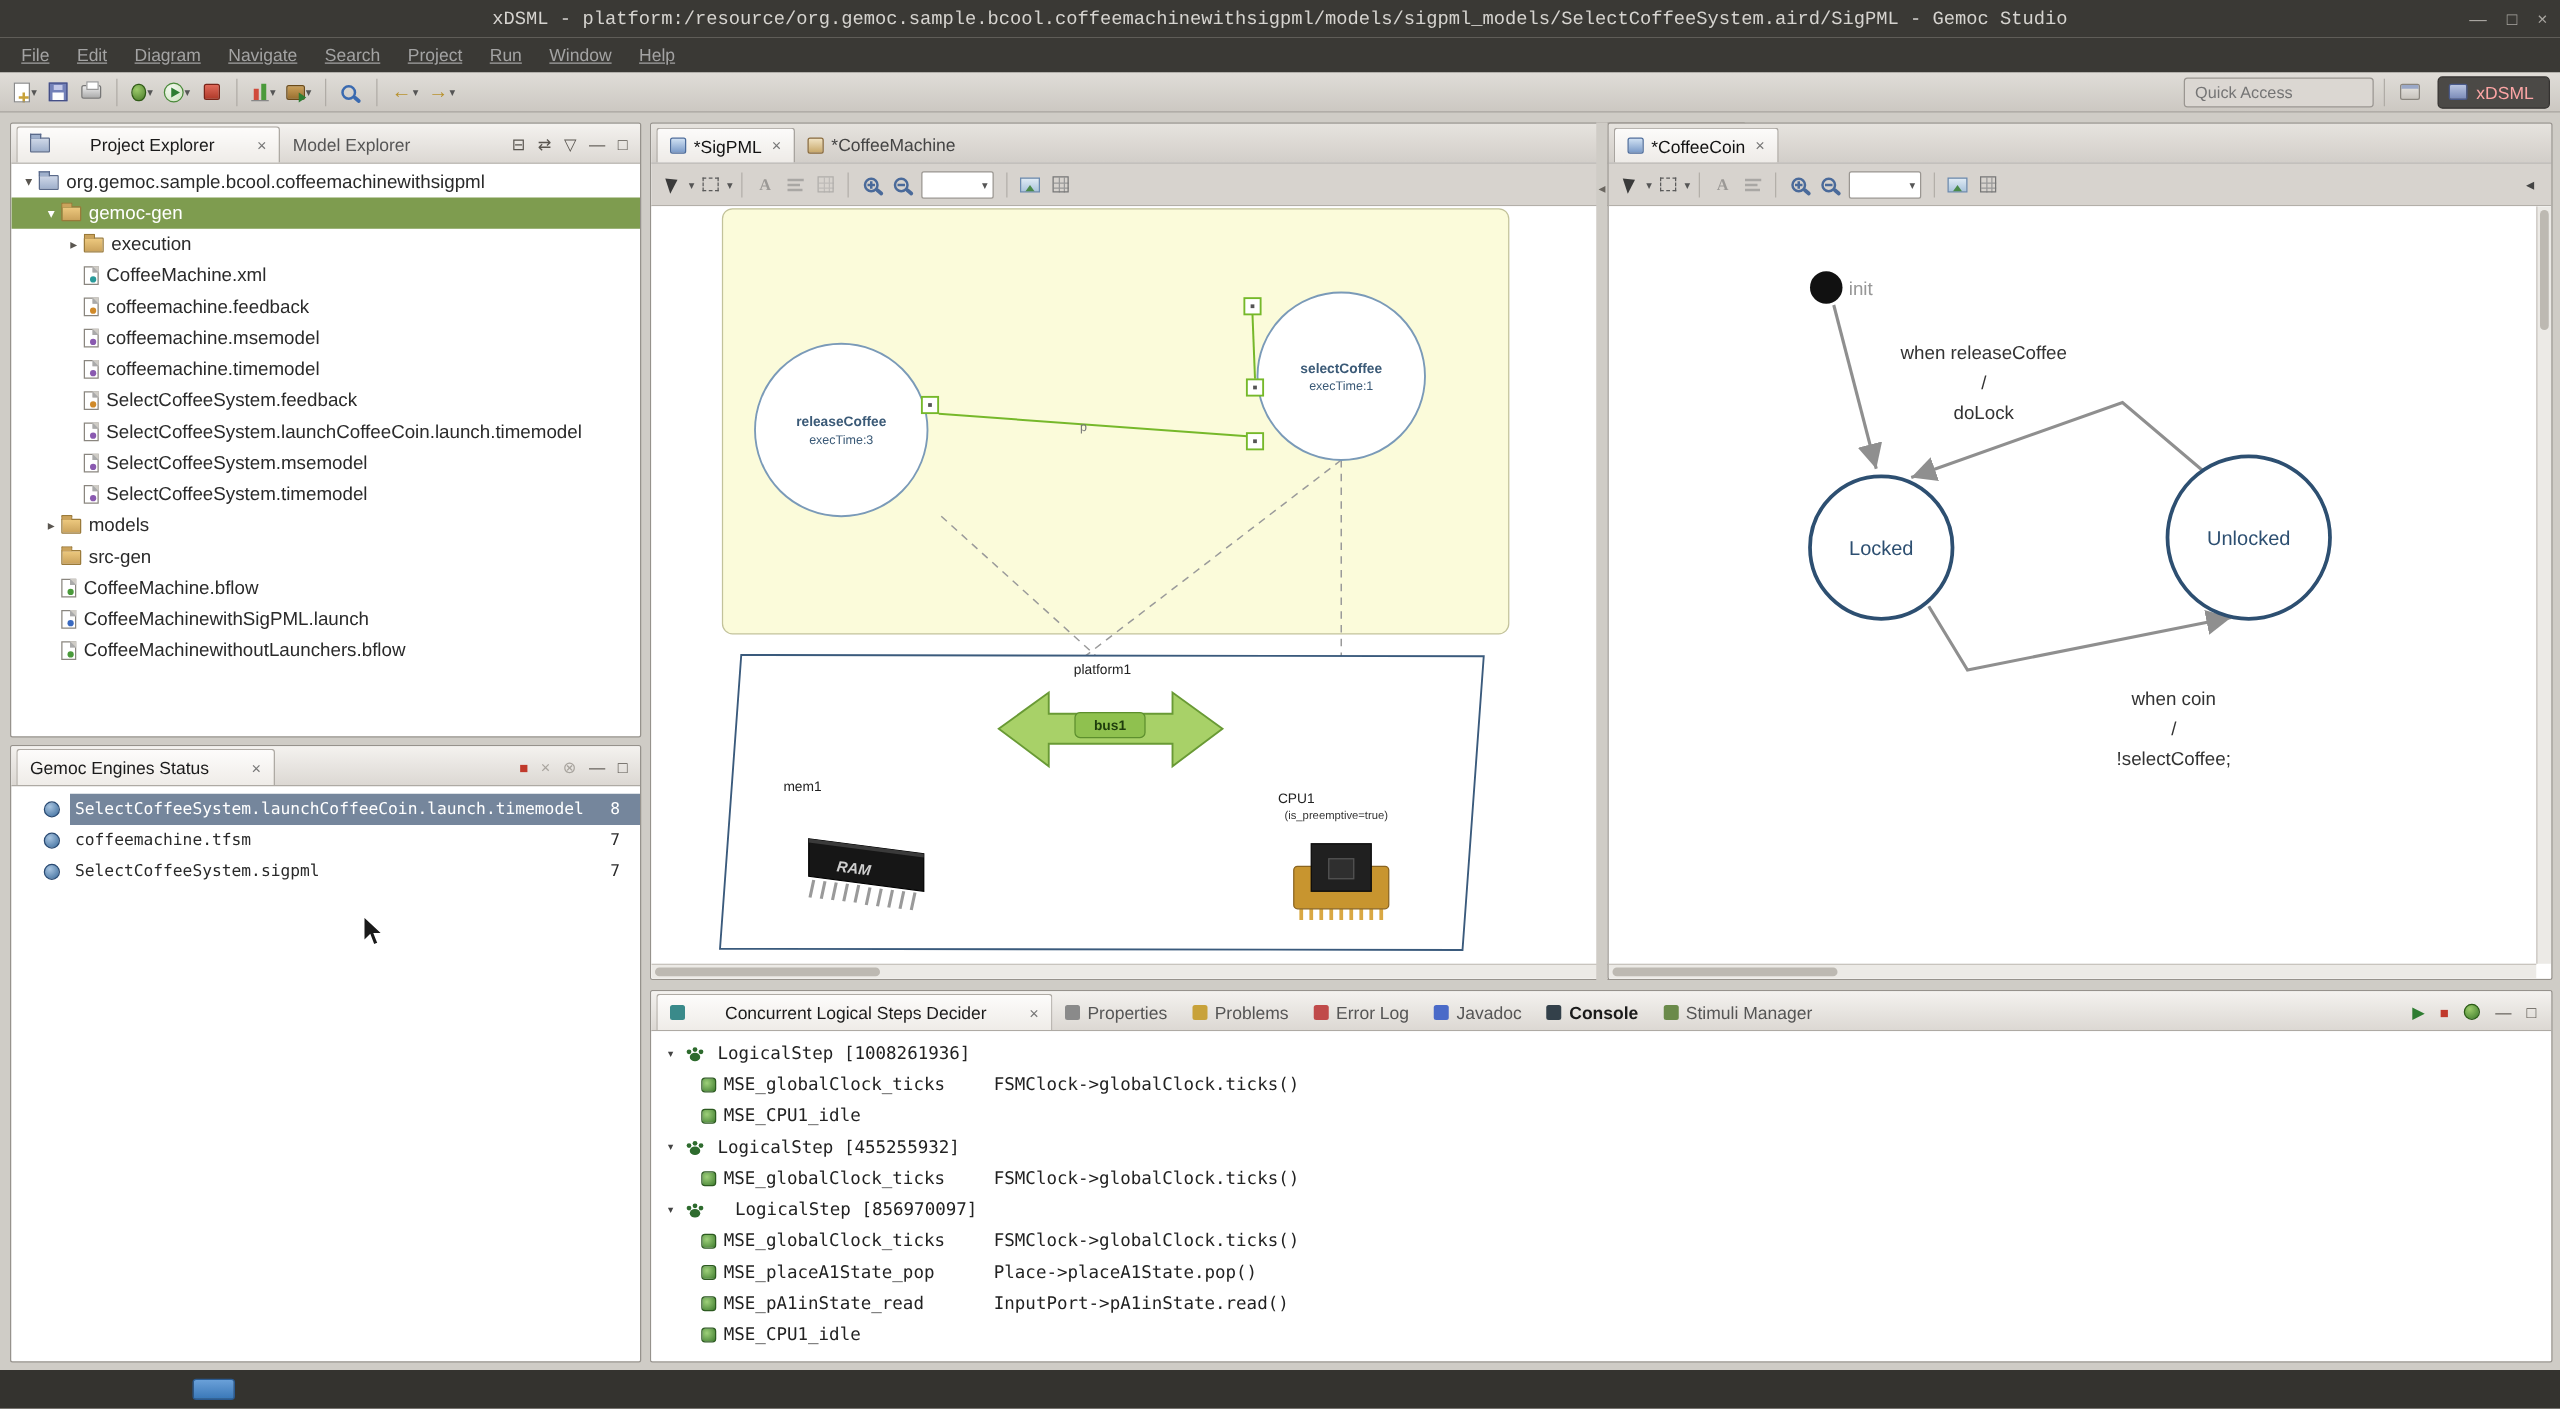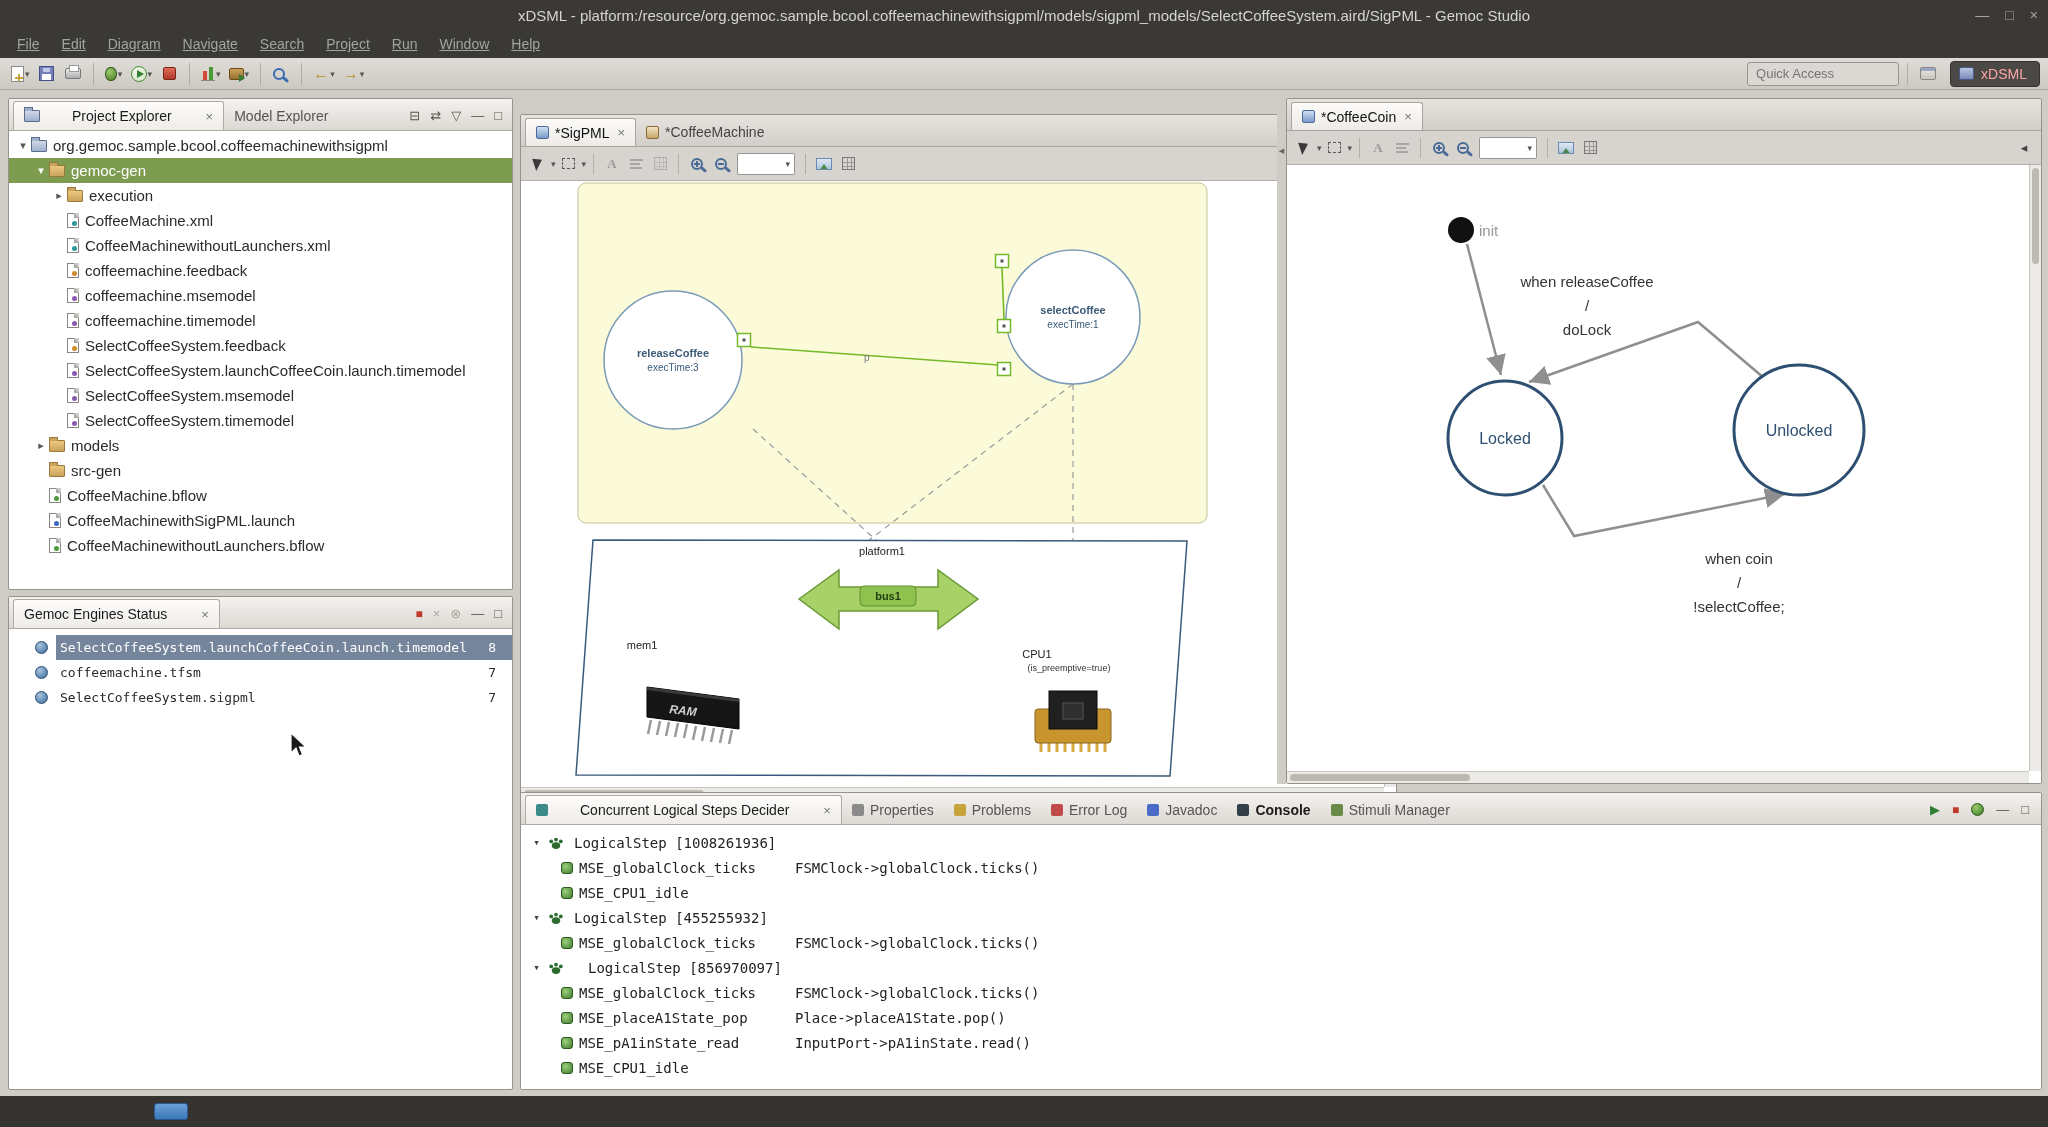--- a/index.html
+++ b/index.html
@@ -12,21 +12,21 @@
     font-size:14px;
     color:#2a2a2a;
   }
   
   .titlebar {
     position:absolute; left:0; top:0; width:2048px; height:30px;
     background:#3a3935; display:flex; align-items:center;
   }
   .titlebar .title {
     position:absolute; left:0; right:0; text-align:center;
-    color:#d6d4d0; font-size:15px; white-space:nowrap;
+    color:#d6d4d0; font-size:15px; white-space:nowrap;font-family:Liberation Mono, monospace;
   }
   .win-controls { position:absolute; right:10px; top:0; height:30px; display:flex; align-items:center; gap:16px; }
   .winbtn { color:#a8a5a0; font-size:14px; cursor:default; line-height:1; }
   .menubar {
     position:absolute; left:0; top:30px; width:2048px; height:28px;
     background:#3a3935; display:flex; align-items:center; padding-left:6px;
   }
   .menu-item { color:#a3a3a3; font-size:14px; padding:4px 11px; border-radius:3px;text-decoration:underline; }
   .toolbar {
     position:absolute; left:0; top:58px; width:2048px; height:32px;
@@ -293,24 +293,20 @@
     <div class="trow" style="padding-left:42px">
       <span class="arrow">▸</span>
       <span class="ic-folder"></span>
       <span class="tlabel">execution</span>
     </div>
     <div class="trow" style="padding-left:58px">
       <span class="ic-file m-xml"></span>
       <span class="tlabel">CoffeeMachine.xml</span>
     </div>
     <div class="trow" style="padding-left:58px">
-      <span class="ic-file m-xml"></span>
-      <span class="tlabel">CoffeeMachinewithoutLaunchers.xml</span>
-    </div>
-    <div class="trow" style="padding-left:58px">
       <span class="ic-file m-feedback"></span>
       <span class="tlabel">coffeemachine.feedback</span>
     </div>
     <div class="trow" style="padding-left:58px">
       <span class="ic-file m-model"></span>
       <span class="tlabel">coffeemachine.msemodel</span>
     </div>
     <div class="trow" style="padding-left:58px">
       <span class="ic-file m-model"></span>
       <span class="tlabel">coffeemachine.timemodel</span>
@@ -387,21 +383,21 @@
     <div class="erow">
       <span class="eng-ic"></span>
       <div class="ebody">
         <span>SelectCoffeeSystem.sigpml</span>
         <span>7</span>
       </div>
     </div>
   </div>
 </div>
 
-<div class="panel" style="left:520px; top:114px; width:877px; height:686px;">
+<div class="panel" style="left:520px; top:98px; width:877px; height:686px;">
   <div class="etabbar">
     <div class="etab active">
       <span class="eic diagram"></span>
       <span>*SigPML</span>
       <span class="tclose">×</span>
     </div>
     <div class="etab">
       <span class="eic machine"></span>
       <span>*CoffeeMachine</span>
     </div>

